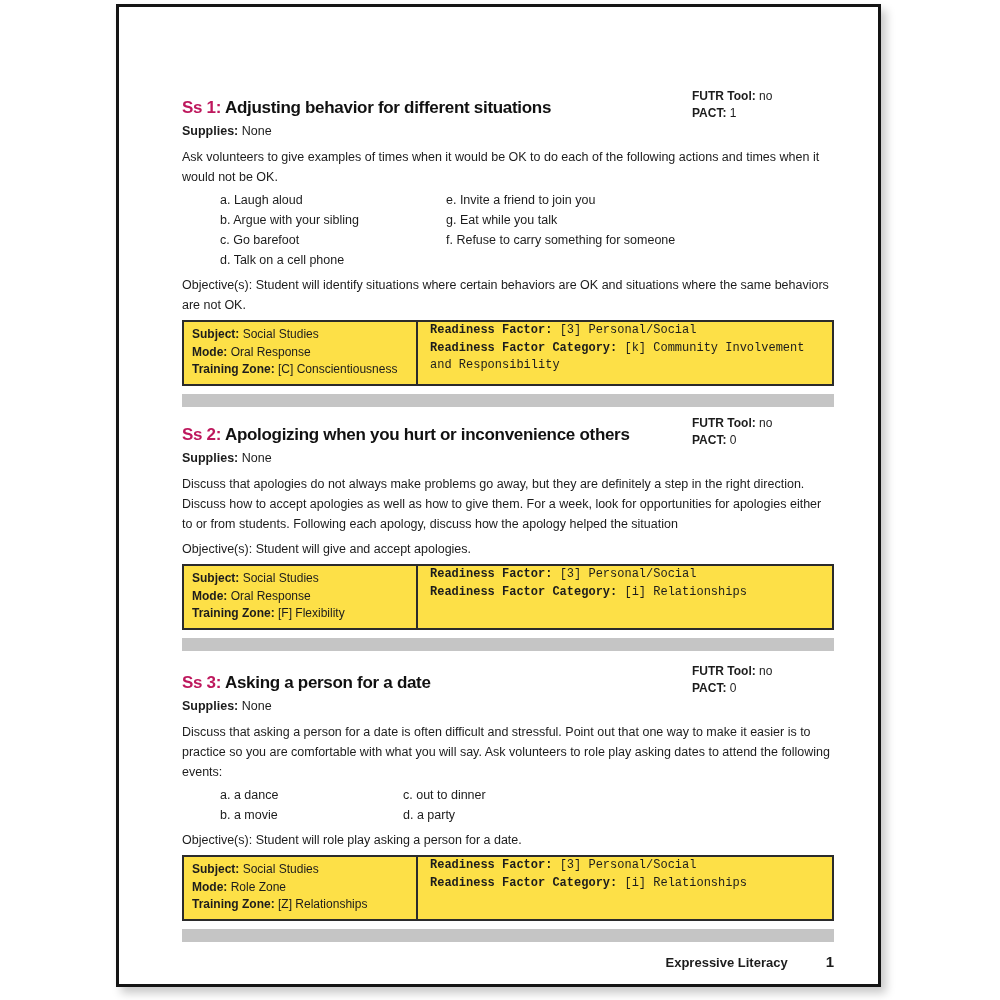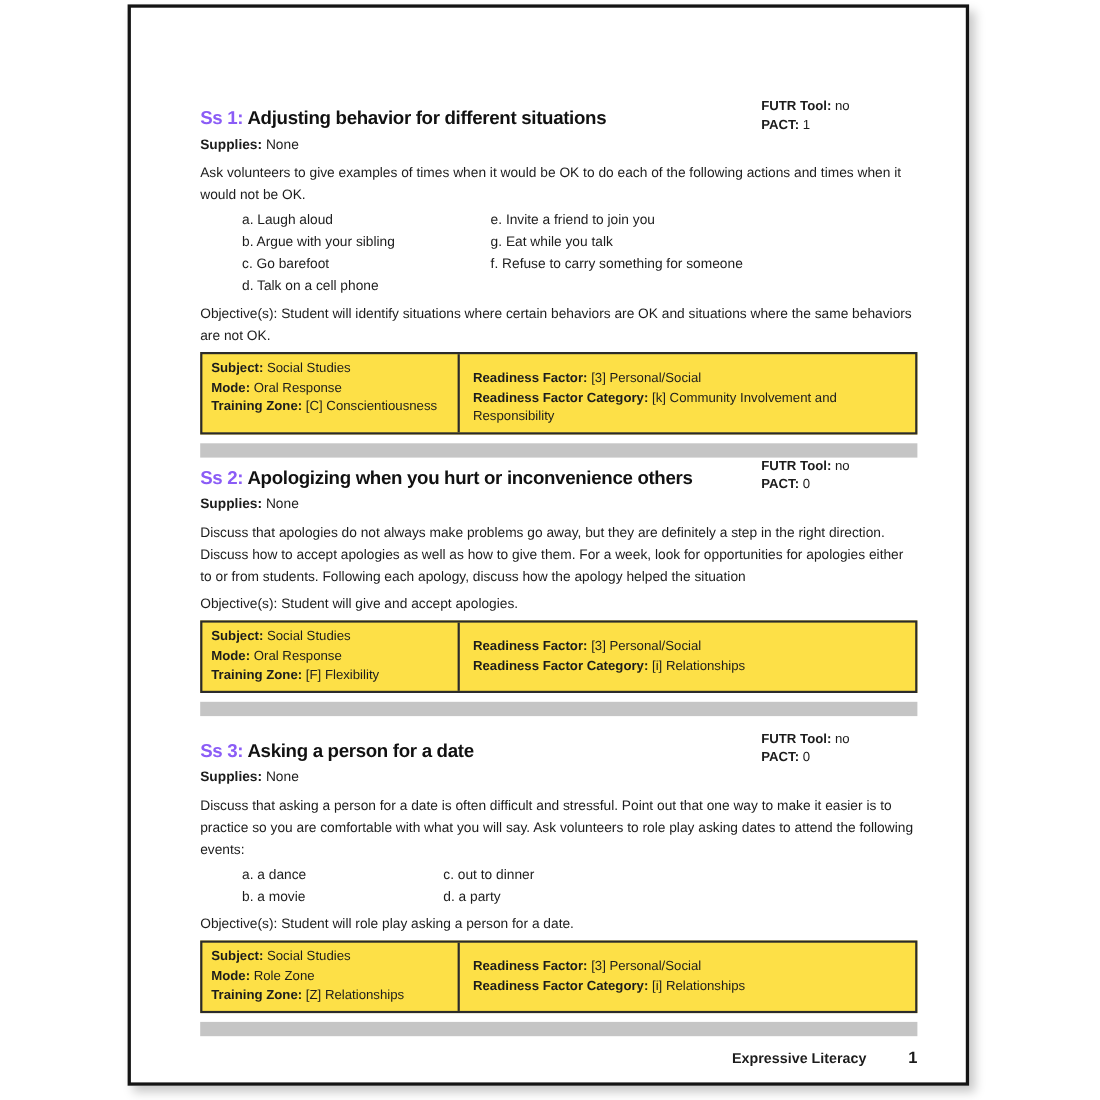--- a/index.html
+++ b/index.html
@@ -16,37 +16,37 @@
   .section{position:absolute;left:63px;width:652px;}
   #section-1{top:81px;}
   #section-2{top:408px;}
   #section-3{top:656px;}
 
   .sec-header{position:relative;height:32px;}
   .sec-title{
     font-size:17px;font-weight:bold;letter-spacing:-0.3px;
     padding-top:10px;white-space:nowrap;color:#111111;
   }
-  .sec-prefix{color:#8b5cf6;}
+  .sec-prefix{color:#be185d;}
   .sec-meta{position:absolute;left:510px;top:0;font-size:12px;line-height:16.5px;white-space:nowrap;}
   .b{font-weight:bold;}
 
   .supplies{margin-top:4px;font-size:12.5px;height:16px;}
   .body-text{margin-top:7px;font-size:12.5px;line-height:20px;}
   .item-list{margin-top:3px;font-size:12.5px;line-height:20px;display:flex;margin-left:38px;}
   .col-w1{width:226px;}
   .col-w3{width:183px;}
   .objective{margin-top:5px;font-size:12.5px;line-height:20px;font-weight:normal;}
 
   .info-table{
     margin-top:5px;border:2px solid #2b2b2b;display:flex;
     font-size:12px;line-height:17.5px;background:#fde047;
   }
   .cell-left{width:218px;border-right:2px solid #2b2b2b;padding:4px 6px 5px 8px;}
-  .cell-right{flex:1;padding:13px 8px 5px 12px;}
+  .cell-right{flex:1;padding:0 8px 5px 12px;font-family:Liberation Mono, monospace;}
 
   .divider-bar{margin-top:8px;height:13px;background:#c5c5c5;}
 
   .footer{
     position:absolute;right:44px;top:946px;
     font-weight:bold;font-size:13px;white-space:nowrap;
   }
   .page-num{font-size:15px;margin-left:38px;}
 </style>
 </head>

